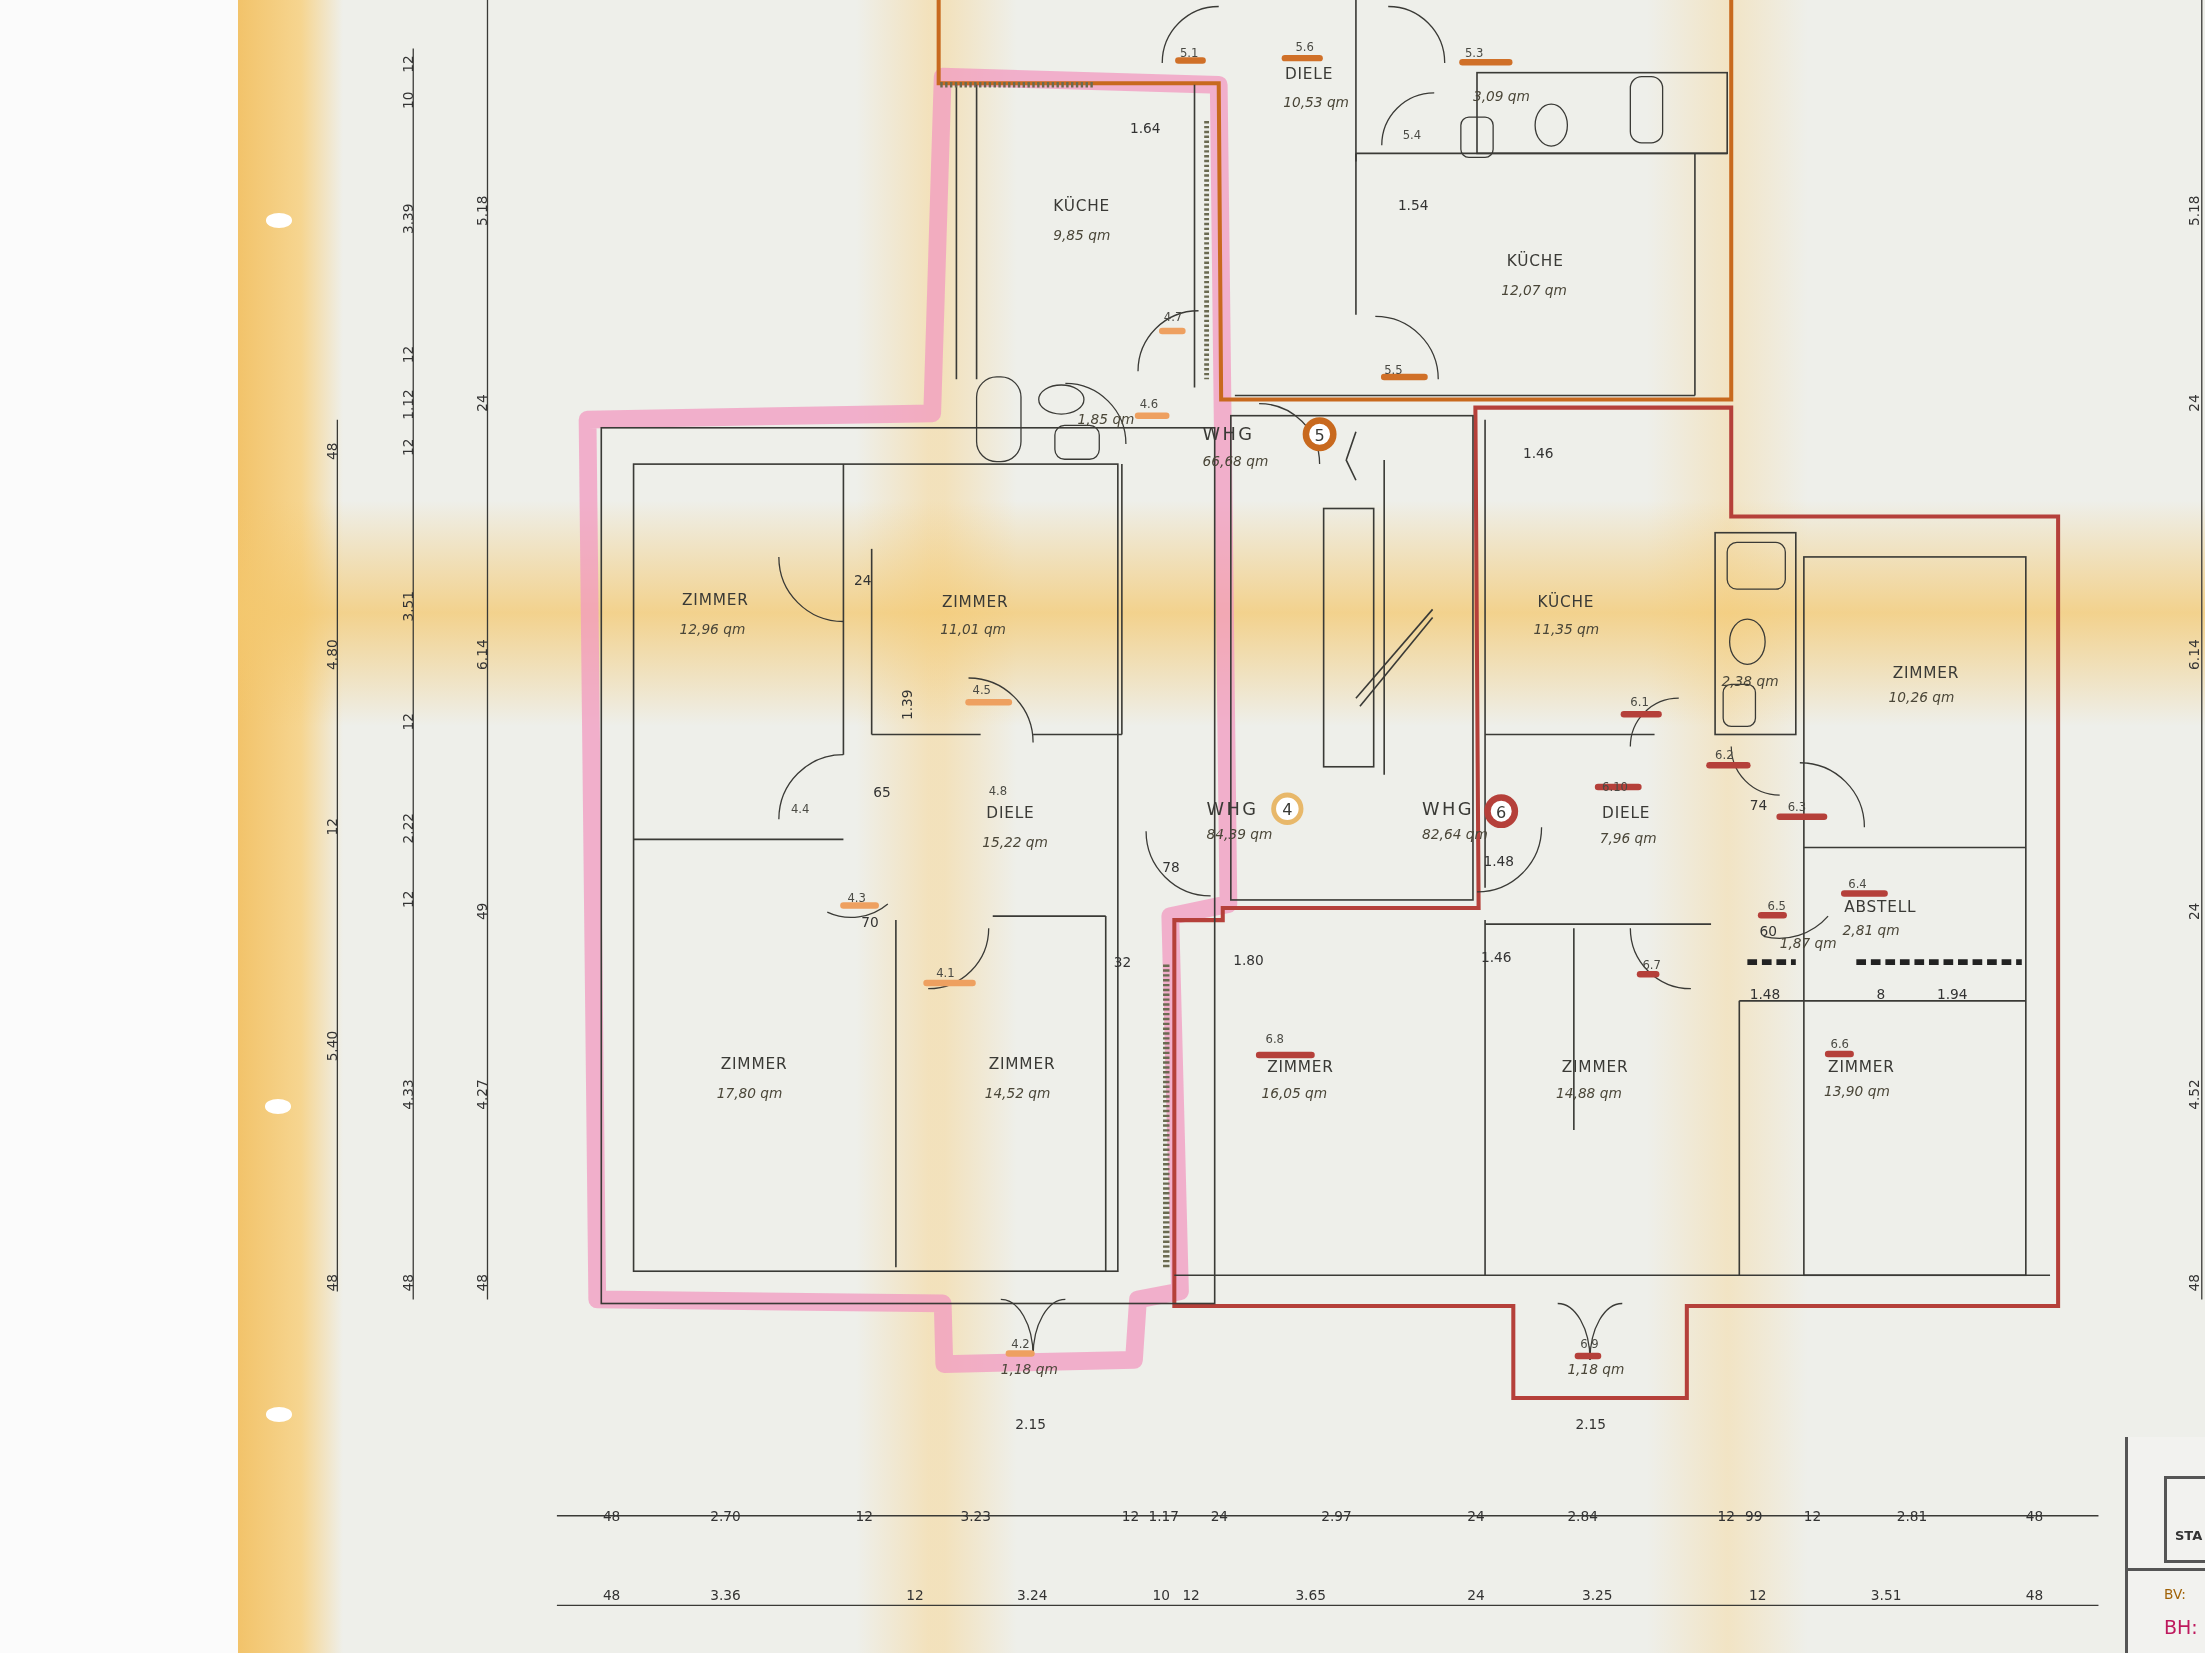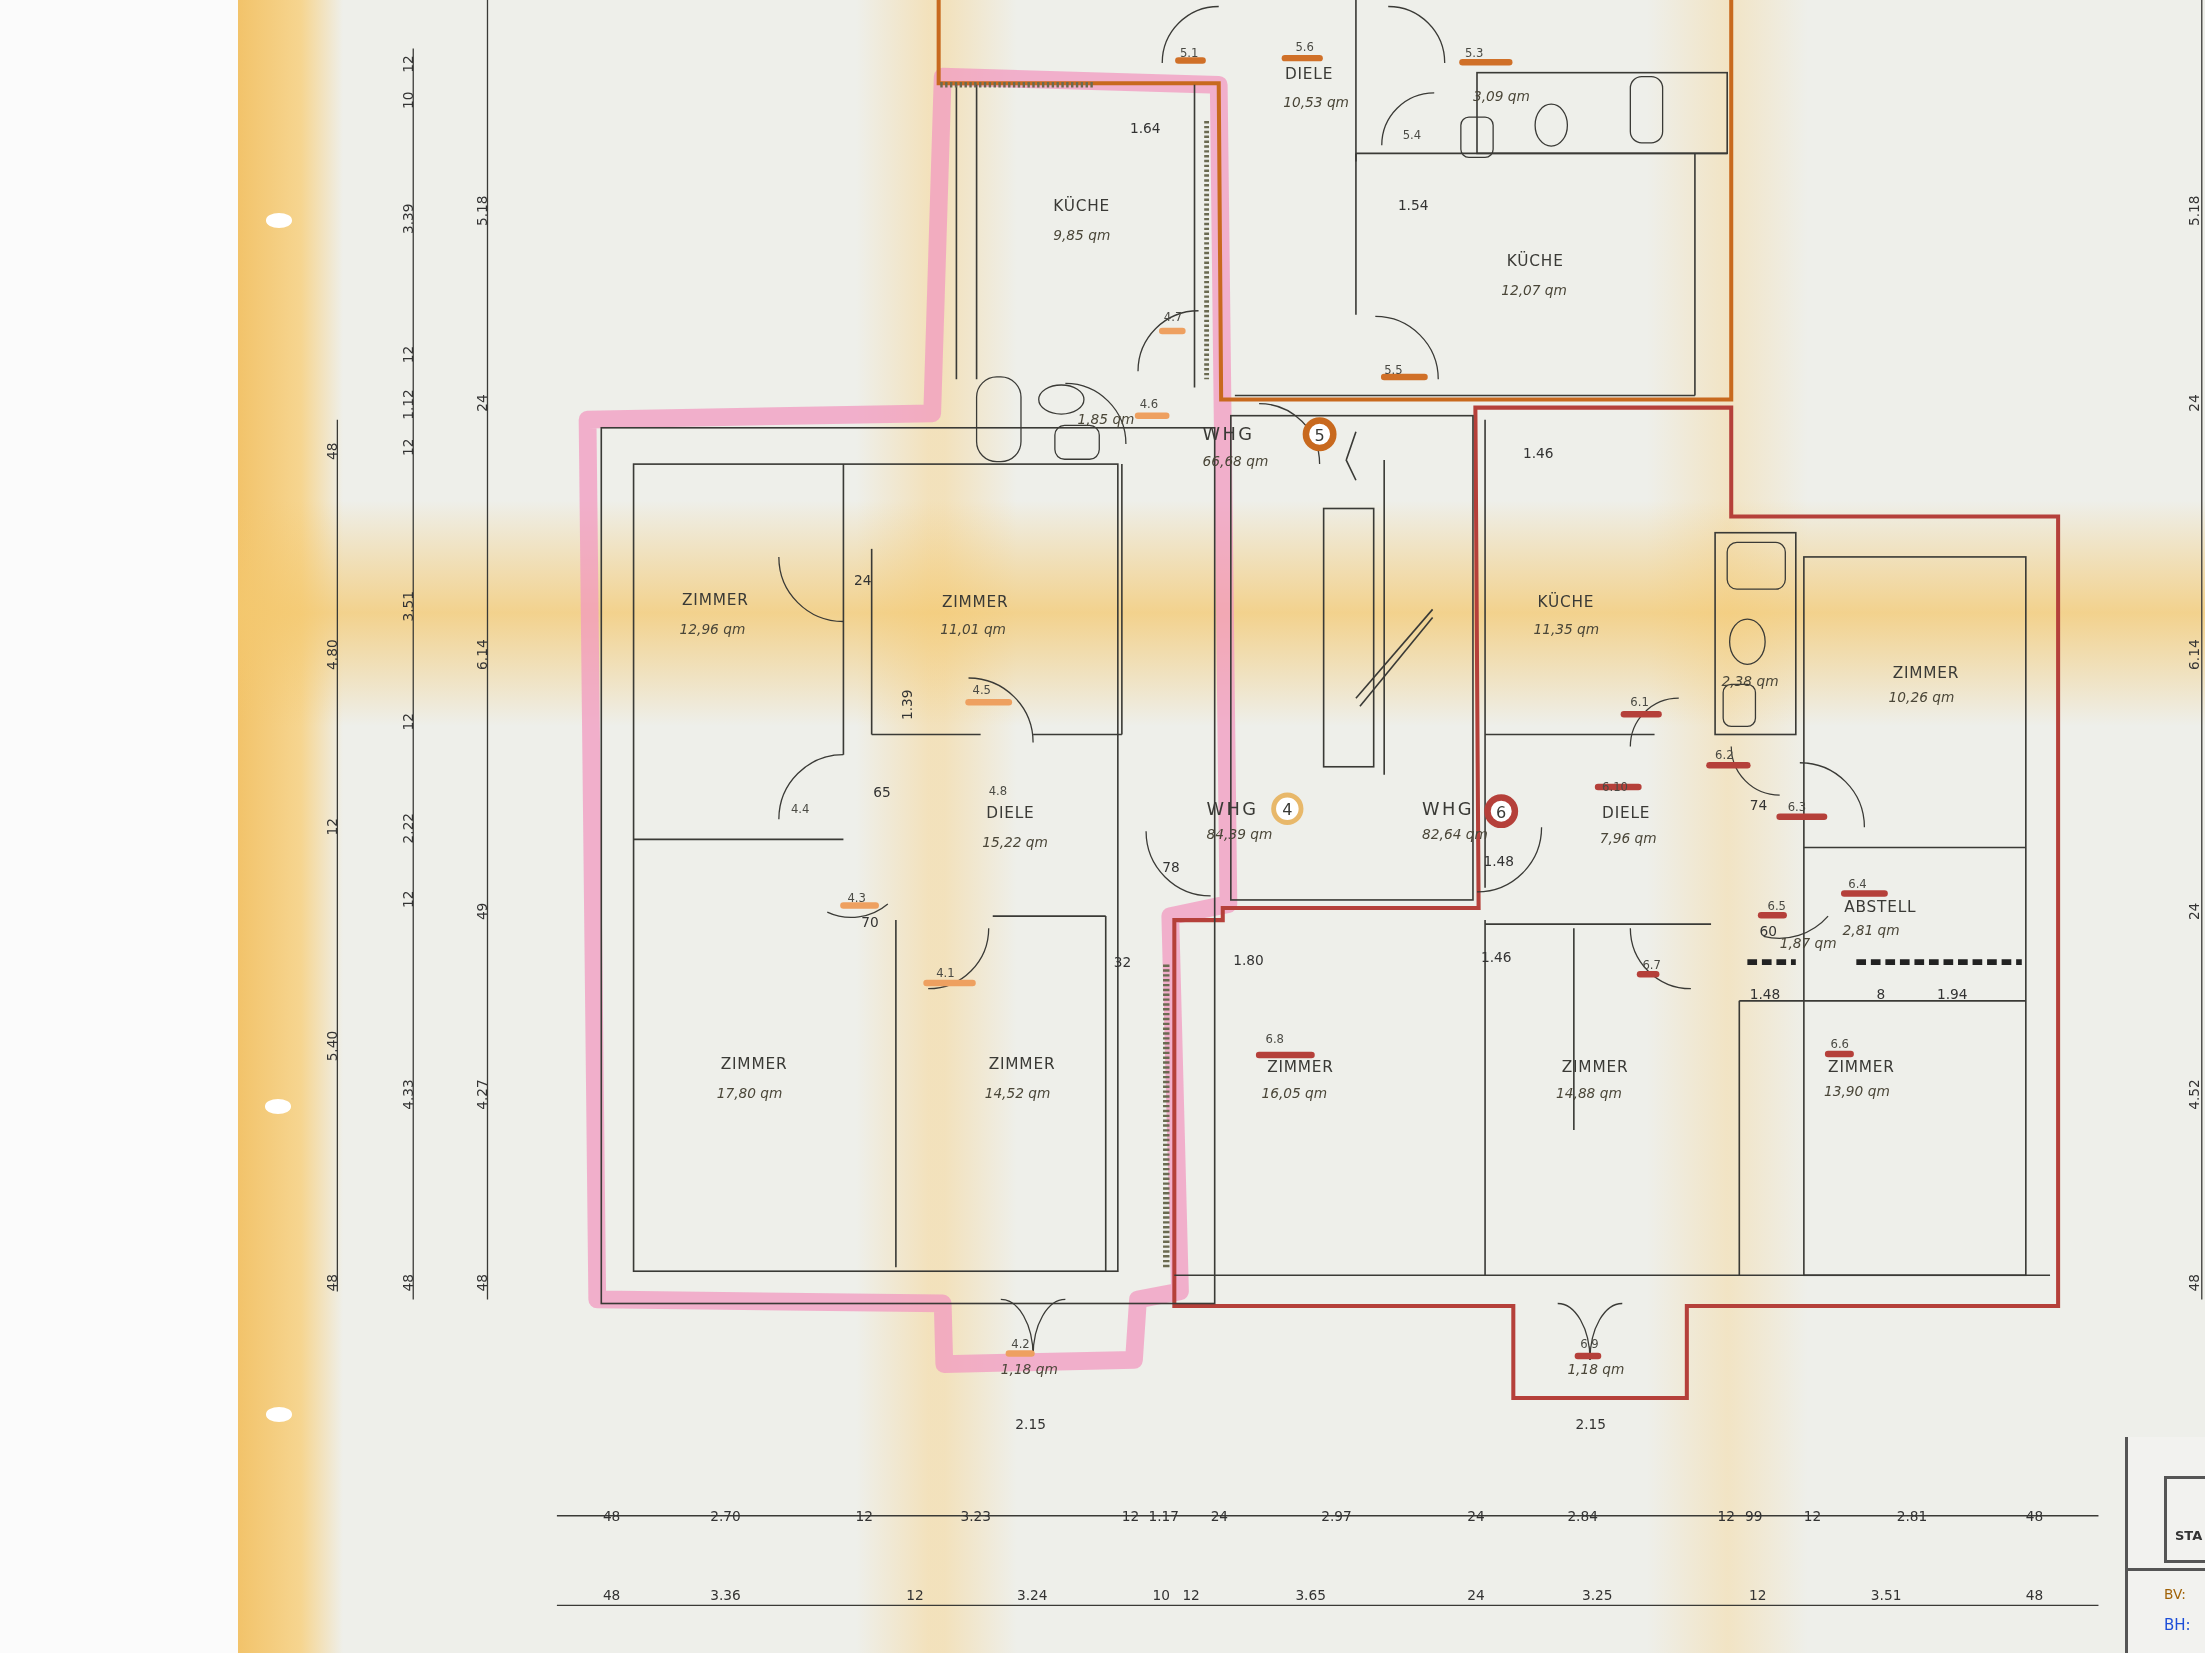--- a/index.html
+++ b/index.html
@@ -11,21 +11,21 @@
   .lbl{font-family:"DejaVu Sans",sans-serif;fill:#3a3a36;}
   .room{font-size:19px;letter-spacing:1px;}
   .area{font-family:"DejaVu Sans",sans-serif;font-size:17px;fill:#4a4638;font-style:italic;}
   .dim{font-size:17px;fill:#333;}
   .num{font-size:16px;fill:#4a4a44;}
   .punch{position:absolute;width:26px;height:14.5px;border-radius:50%;background:#ffffff;}
   #titleblock{position:absolute;left:2125px;top:1437px;width:81px;height:216px;border-left:3.2px solid #555;background:#f2f2ef;}
   #titleblock .box{position:absolute;left:36px;top:39px;width:48px;height:81px;border:3.2px solid #555;border-right:none;}
   #titleblock .sta{position:absolute;left:47px;top:91px;font-size:13px;font-weight:bold;color:#333;font-family:"DejaVu Sans",sans-serif;}
   #titleblock .bv{position:absolute;left:36px;top:149px;font-size:13.7px;color:#a16207;font-family:"DejaVu Sans",sans-serif;}
-  #titleblock .bh{position:absolute;left:36px;top:179px;font-size:15px;color:#1d4ed8;font-family:"DejaVu Sans",sans-serif;}
+  #titleblock .bh{position:absolute;left:36px;top:179px;font-size:19px;color:#be185d;font-family:"DejaVu Sans",sans-serif;}
   #titleblock .sep{position:absolute;left:0;top:131px;width:81px;border-top:3.2px solid #555;}
 </style>
 </head>
 <body>
 
 <div id="sheet">
   <div id="paper"></div>
 
   <div class="fold-v" style="left:238px;width:105px;background:linear-gradient(90deg,#f2c36a,#f6d590 60%,rgba(238,239,234,0));"></div>
   <div class="fold-v" style="left:856px;width:161px;background:linear-gradient(90deg,rgba(238,239,234,0),rgba(246,214,150,.55) 45%,rgba(246,214,150,.55) 55%,rgba(238,239,234,0));"></div>

